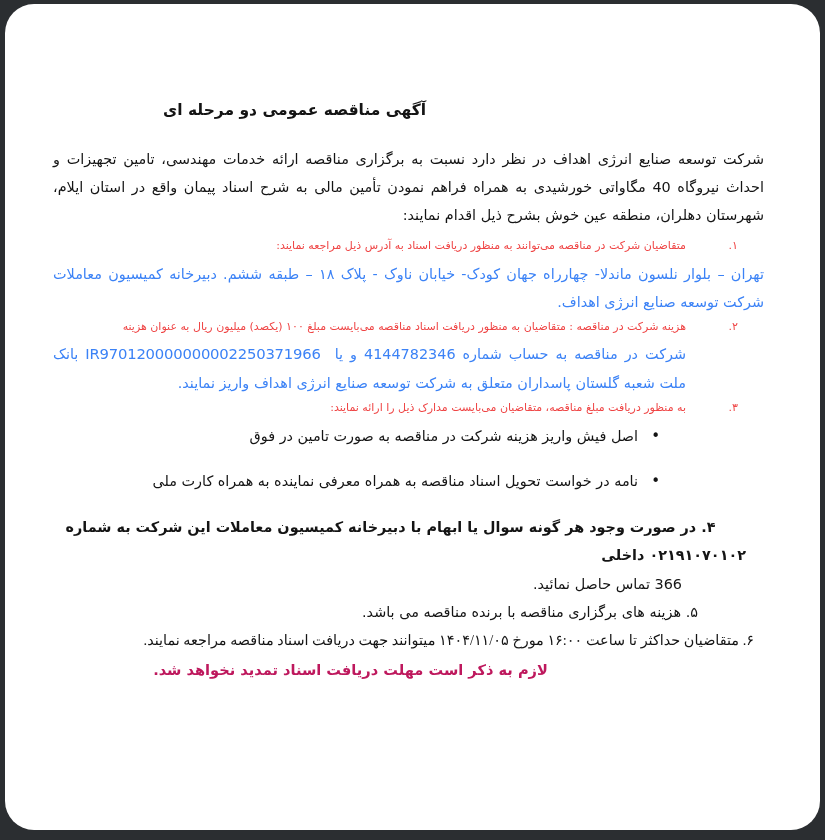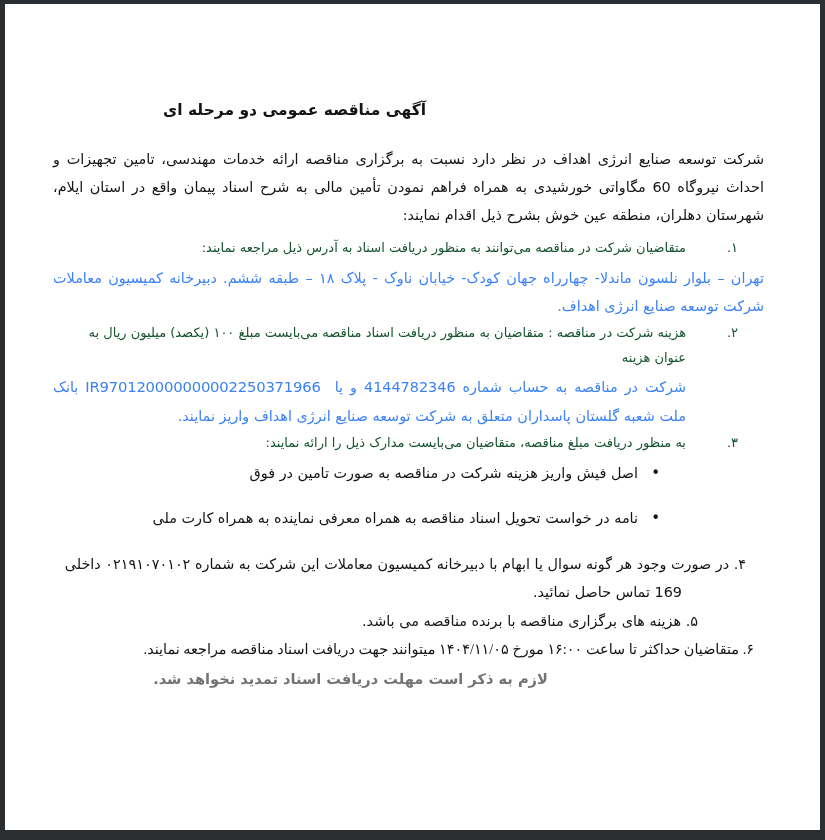--- a/index.html
+++ b/index.html
@@ -16,20 +16,21 @@
   }
   .page-frame {
     position: absolute;
     top: 4px;
     left: 5px;
     width: 815px;
     height: 826px;
     background: #ffffff;
     box-sizing: border-box;
     overflow: hidden;
+    border-radius: 29px;
   }
   .doc {
     position: absolute;
     top: 0;
     left: 0;
     width: 815px;
     padding: 0;
     direction: rtl;
     text-align: right;
     color: #1b1b1b;
@@ -53,23 +54,23 @@
     text-align: justify;
     text-align-last: right;
     color: #141414;
   }
   .list {
     margin: 6px 0 0 0;
     padding: 0 56px 0 48px;
   }
   .num-item {
     margin: 0 0 3px 0;
-    font-size: 13px;
+    font-size: 11px;
     line-height: 1.95;
-    color: #14532d;
+    color: #ef4444;
   }
   .num-item .marker {
     display: inline-block;
     min-width: 26px;
   }
   .num-item.indented {
     padding-right: 78px;
     text-indent: -26px;
   }
   .cont-line {
@@ -119,47 +120,47 @@
     color: #141414;
     text-align: justify;
     text-align-last: right;
   }
   .closing {
     margin: 2px 0 0 0;
     padding: 0 56px 0 48px;
     font-size: 14.6px;
     font-weight: bold;
     line-height: 1.95;
-    color: #737373;
+    color: #be185d;
     text-align: center;
   }
   .closing-inner {
     display: inline-block;
     transform: translateX(-58px);
   }
   .indent-block { padding-right: 78px; }
   .tail-4 { text-align: center; }
   .tail-4-line2 { text-align: center; }
   .tail-inline { display: inline-block; }
-  .t4a { transform: translateX(-18px); }
+  .t4a { transform: translateX(-18px); font-weight: bold; }
   .t4b { transform: translateX(-82px); }
   .t5 { transform: translateX(-66px); }
   .t6 { transform: translateX(-10px); font-family: Liberation Serif, serif; }
 </style>
 </head>
 <body>
 
 <div class="page-frame">
   <div class="doc">
 
     <div class="title-row">
       <span class="title-inner">آگهی مناقصه عمومی دو مرحله ای</span>
     </div>
 
-    <p class="intro">شرکت توسعه صنایع انرژی اهداف در نظر دارد نسبت به برگزاری مناقصه ارائه خدمات مهندسی، تامین تجهیزات و احداث نیروگاه 60 مگاواتی خورشیدی به همراه فراهم نمودن تأمین مالی به شرح اسناد پیمان واقع در استان ایلام، شهرستان دهلران، منطقه عین خوش بشرح ذیل اقدام نمایند:</p>
+    <p class="intro">شرکت توسعه صنایع انرژی اهداف در نظر دارد نسبت به برگزاری مناقصه ارائه خدمات مهندسی، تامین تجهیزات و احداث نیروگاه 40 مگاواتی خورشیدی به همراه فراهم نمودن تأمین مالی به شرح اسناد پیمان واقع در استان ایلام، شهرستان دهلران، منطقه عین خوش بشرح ذیل اقدام نمایند:</p>
 
     <div class="list">
 
       <div class="num-item indented">
         <span class="marker">۱.</span><span>متقاضیان شرکت در مناقصه می‌توانند به منظور دریافت اسناد به آدرس ذیل مراجعه نمایند:</span>
       </div>
       <p class="cont-line">تهران – بلوار نلسون ماندلا- چهارراه جهان کودک- خیابان ناوک - پلاک ۱۸ – طبقه ششم. دبیرخانه کمیسیون معاملات شرکت توسعه صنایع انرژی اهداف.</p>
 
       <div class="num-item indented">
         <span class="marker">۲.</span><span>هزینه شرکت در مناقصه : متقاضیان به منظور دریافت اسناد مناقصه می‌بایست مبلغ ۱۰۰ (یکصد) میلیون ریال به عنوان هزینه</span>
@@ -172,21 +173,21 @@
 
       <ul class="bullets">
         <li class="bullet-item">اصل فیش واریز هزینه شرکت در مناقصه به صورت تامین در فوق</li>
         <li class="bullet-item">نامه در خواست تحویل اسناد مناقصه به همراه معرفی نماینده به همراه کارت ملی</li>
       </ul>
 
     </div>
 
     <div class="tail">
       <p class="tail-item tail-4"><span class="tail-inline t4a">۴. در صورت وجود هر گونه سوال یا ابهام با دبیرخانه کمیسیون معاملات این شرکت به شماره ۰۲۱۹۱۰۷۰۱۰۲ داخلی</span></p>
-      <p class="tail-item tail-4-line2"><span class="tail-inline t4b">169 تماس حاصل نمائید.</span></p>
+      <p class="tail-item tail-4-line2"><span class="tail-inline t4b">366 تماس حاصل نمائید.</span></p>
       <p class="tail-item tail-4"><span class="tail-inline t5">۵. هزینه های برگزاری مناقصه با برنده مناقصه می باشد.</span></p>
       <p class="tail-item tail-4"><span class="tail-inline t6">۶. متقاضیان حداکثر تا ساعت ۱۶:۰۰ مورخ ۱۴۰۴/۱۱/۰۵  میتوانند جهت دریافت اسناد مناقصه مراجعه نمایند.</span></p>
     </div>
 
     <p class="closing"><span class="closing-inner">لازم به ذکر است مهلت دریافت اسناد تمدید نخواهد شد.</span></p>
 
   </div>
 </div>
 
 </body></html>

